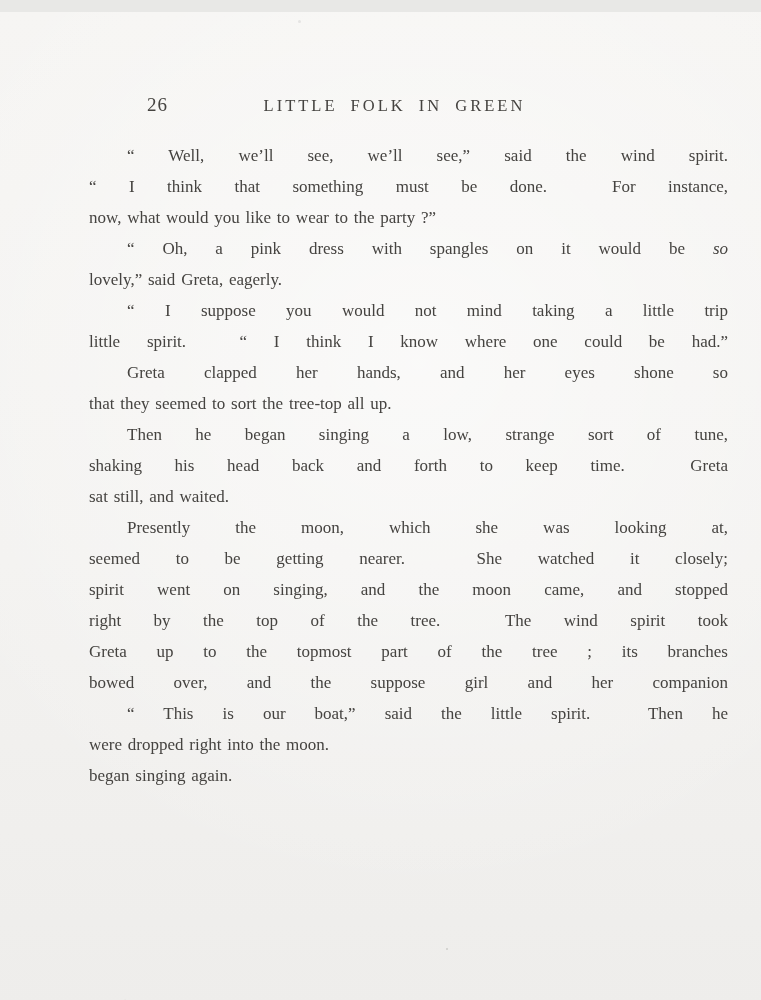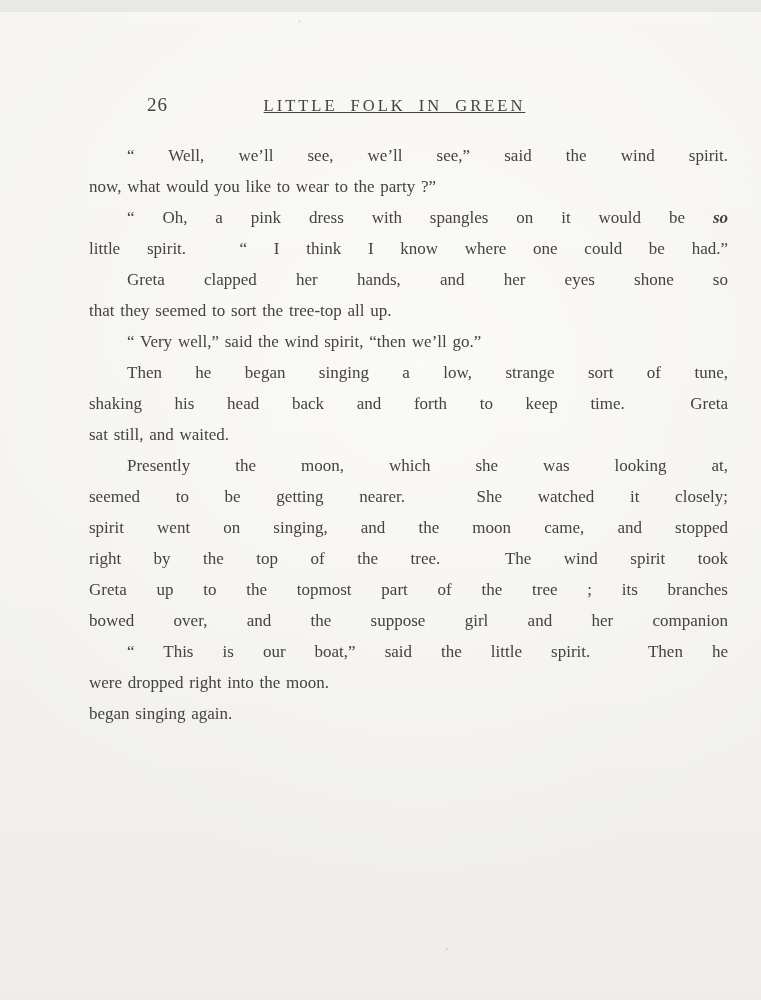--- a/index.html
+++ b/index.html
@@ -35,21 +35,20 @@
   }
   .running-title {
     position: absolute;
     left: 0;
     right: 0;
     top: 2px;
     text-align: center;
     font-size: 16.5px;
     letter-spacing: 3px;
     word-spacing: 6px;
-    text-decoration: underline;
   }
   .text-block {
     margin: 24px 61px 0 61px;
     width: 639px;
     font-size: 17px;
     line-height: 31px;
     word-spacing: 0.09em;
   }
   .line {
     text-align: justify;
@@ -57,47 +56,48 @@
     white-space: normal;
   }
   .line.indent {
     text-indent: 38px;
   }
   .line.last {
     text-align-last: left;
   }
   .italic {
     font-style: italic;
-    font-weight: bold;
   }
   .speck {
     position: absolute;
     background: rgba(90,88,84,0.45);
     border-radius: 50%;
   }
   .speck-1 { left: 124px; top: 988px; width: 3px; height: 2px; transform: rotate(35deg); }
   .speck-2 { left: 446px; top: 936px; width: 2px; height: 2px; opacity: .5; }
   .speck-3 { left: 298px; top: 8px;  width: 3px; height: 3px; opacity: .25; }
 </style>
 </head>
 <body>
 
 <div class="page">
   <div class="header">
     <span class="page-number">26</span>
     <span class="running-title">LITTLE FOLK IN GREEN</span>
   </div>
   <div class="text-block">
       <div class="line indent"><span>“ Well, we’ll see, we’ll see,” said the wind spirit.</span></div>
+      <div class="line"><span>“ I think that something must be done.&nbsp; For instance,</span></div>
       <div class="line last"><span>now, what would you like to wear to the party ?”</span></div>
       <div class="line indent"><span>“ Oh, a pink dress with spangles on it would be </span><span class="italic">so</span></div>
+      <div class="line last"><span>lovely,” said Greta, eagerly.</span></div>
+      <div class="line indent"><span>“ I suppose you would not mind taking a little trip</span></div>
       <div class="line"><span>little spirit.&nbsp; “ I think I know where one could be had.”</span></div>
       <div class="line indent"><span>Greta clapped her hands, and her eyes shone so</span></div>
       <div class="line last"><span>that they seemed to sort the tree-top all up.</span></div>
-      <div class="line indent last"><span>“ Very well,” said the wind spirit, “then we’ll go.”</span></div>
       <div class="line indent"><span>Then he began singing a low, strange sort of tune,</span></div>
       <div class="line"><span>shaking his head back and forth to keep time.&nbsp; Greta</span></div>
       <div class="line last"><span>sat still, and waited.</span></div>
       <div class="line indent"><span>Presently the moon, which she was looking at,</span></div>
       <div class="line"><span>seemed to be getting nearer.&nbsp; She watched it closely;</span></div>
       <div class="line"><span>spirit went on singing, and the moon came, and stopped</span></div>
       <div class="line"><span>right by the top of the tree.&nbsp; The wind spirit took</span></div>
       <div class="line"><span>Greta up to the topmost part of the tree ; its branches</span></div>
       <div class="line"><span>bowed over, and the suppose girl and her companion</span></div>
       <div class="line indent"><span>“ This is our boat,” said the little spirit.&nbsp; Then he</span></div>

